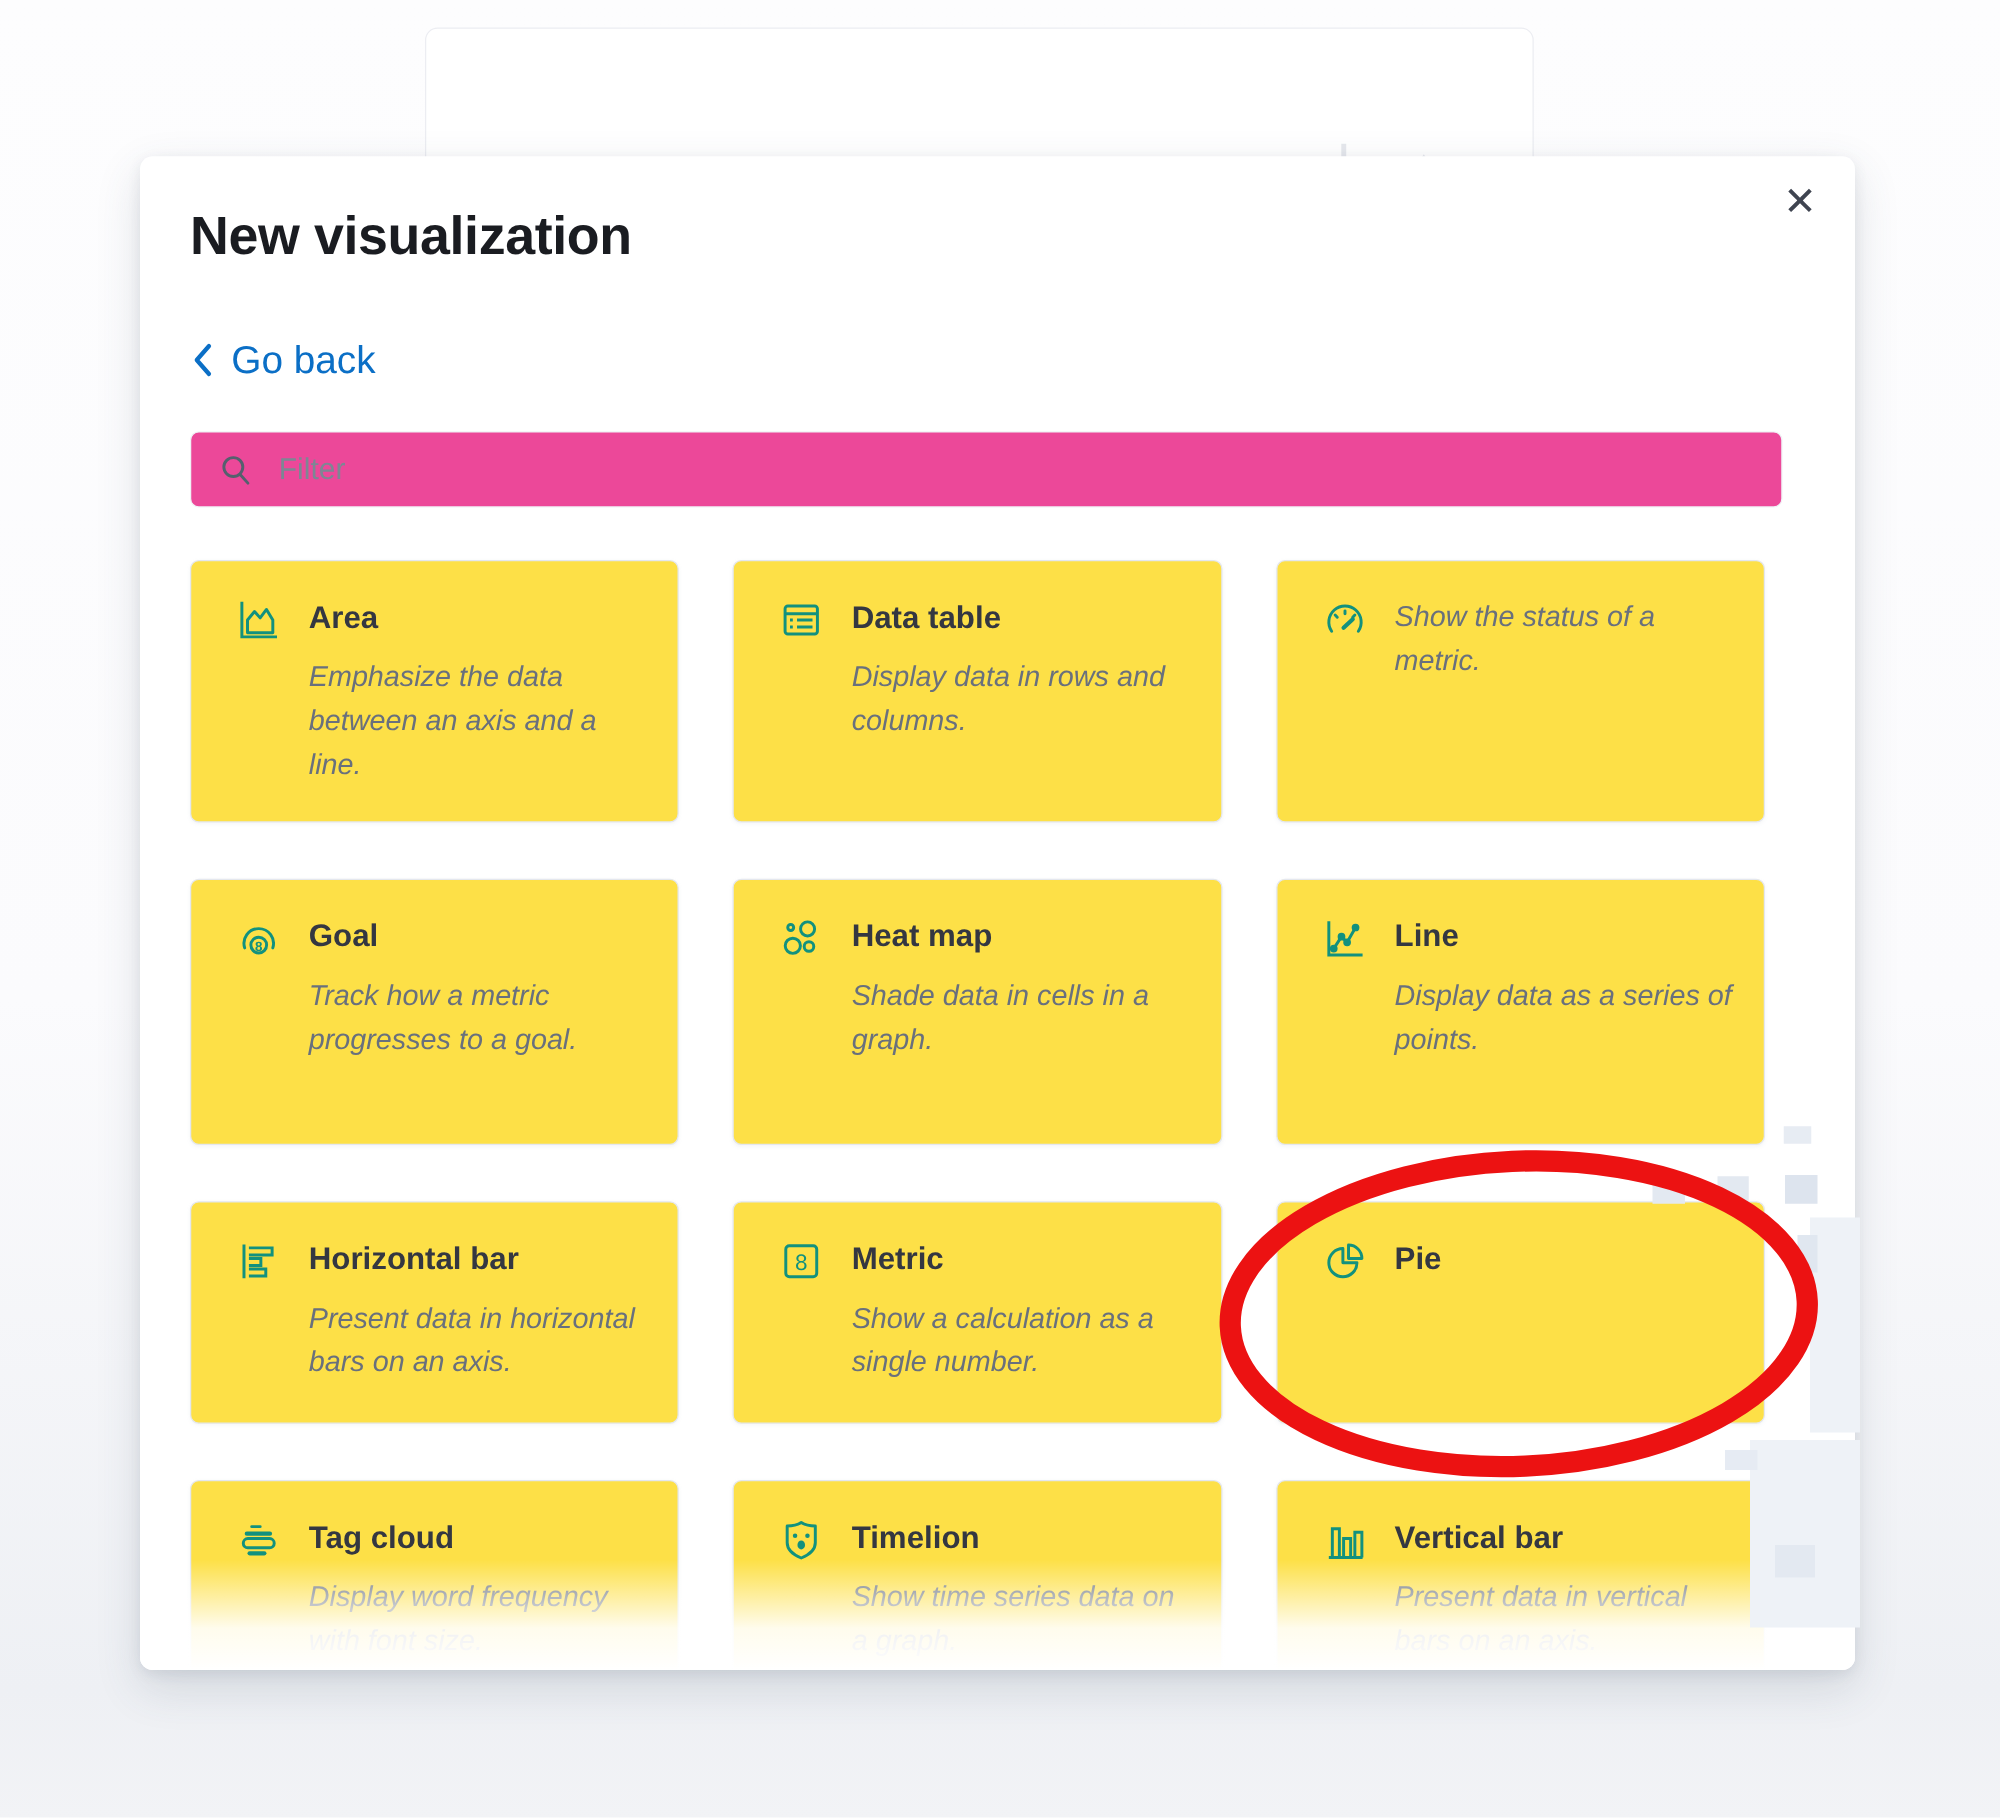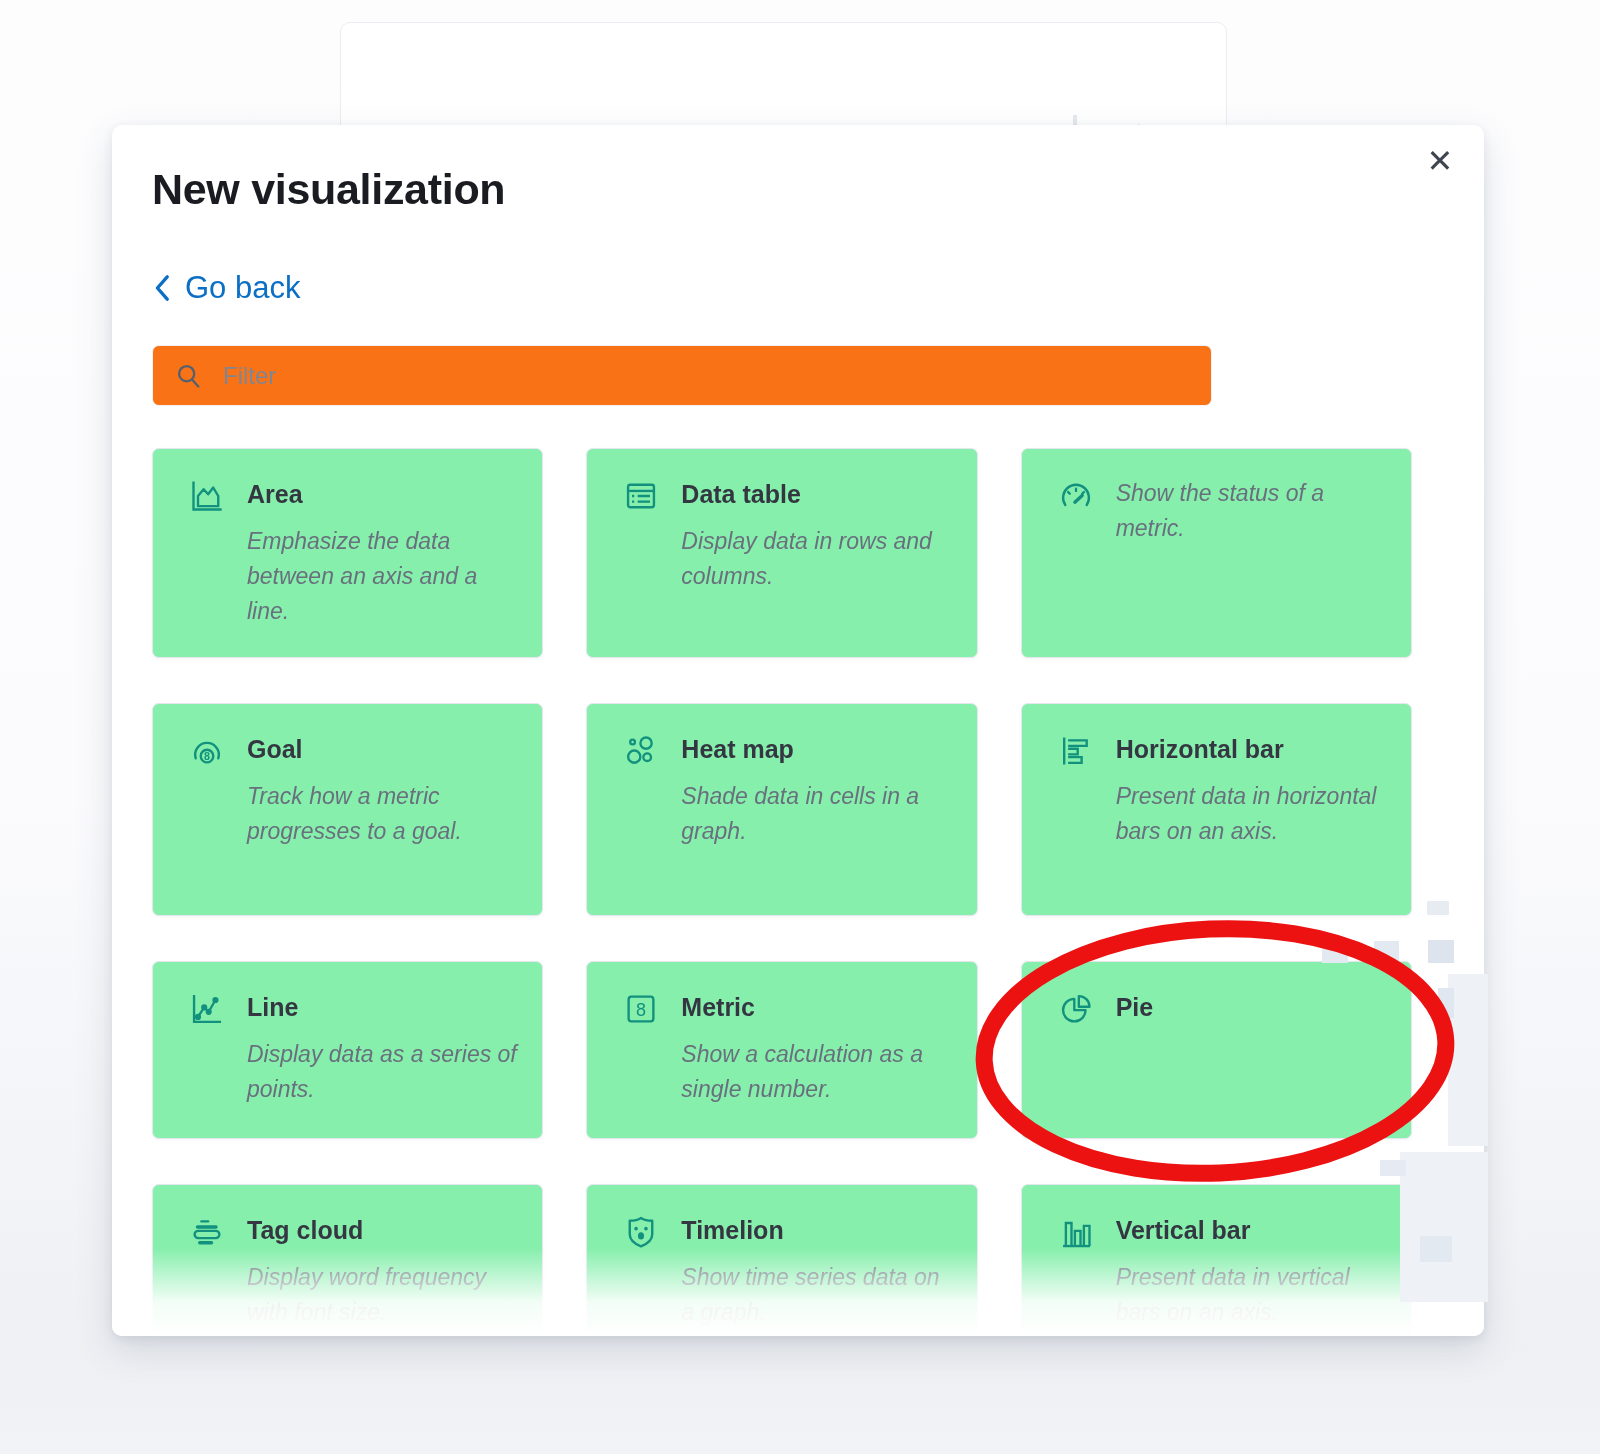--- a/index.html
+++ b/index.html
@@ -29,38 +29,38 @@
   .modal-title{
     position:absolute;left:40px;top:40px;margin:0;
     font-size:43px;font-weight:700;color:#1a1c21;letter-spacing:-.3px;
   }
   .goback{
     position:absolute;left:42px;top:145px;display:flex;align-items:center;gap:13px;
     color:#0b6fc6;font-size:31px;font-weight:500;text-decoration:none;cursor:pointer;
   }
   .goback .chev{display:flex;align-items:center;}
   .filter-box{
-    position:absolute;left:40px;top:220px;width:1060px;height:61px;
-    background:#f97316;border-radius:7px;display:flex;align-items:center;
+    position:absolute;left:40px;top:220px;width:1274px;height:61px;
+    background:#ec4899;border-radius:7px;display:flex;align-items:center;
     padding:0 0 0 22px;box-sizing:border-box;border:1px solid #f0f2f6;justify-content:center;
   }
   .filter-box .mag{flex:0 0 auto;display:flex;margin-right:18px;}
   .filter-input{
     flex:1;background:transparent;border:none;outline:none;
     font-size:24px;color:#343741;font-family:inherit;height:100%;
   }
   .filter-input::placeholder{color:#7e8694;opacity:1;}
   
   .grid{
     position:absolute;left:40px;top:323px;width:1260px;
     display:grid;grid-template-columns:repeat(3,1fr);
     grid-template-rows:210px 213px 178px 210px;gap:45px 43px;z-index:2;
   }
   .card{
-    background:#86efac;border:1px solid #e4e7ee;border-radius:7px;
+    background:#fde047;border:1px solid #e4e7ee;border-radius:7px;
     box-shadow:0 1px 3px rgba(150,160,180,.10);
     padding:27px 24px 20px 36px;box-sizing:border-box;
     display:flex;align-items:flex-start;cursor:pointer;
   }
   .card .icon{flex:0 0 36px;margin-right:22px;margin-top:2px;display:flex;}
   .card-title{font-size:25px;font-weight:700;color:#343741;line-height:36px;margin-bottom:12px;}
   .card-desc{font-size:23px;color:#69707d;line-height:35px;font-style:italic;}
   .bottom-fade{
     position:absolute;left:0;right:0;bottom:0;height:88px;z-index:6;pointer-events:none;
     background:linear-gradient(180deg,rgba(255,255,255,0) 0%,rgba(255,255,255,.9) 62%,#ffffff 100%);
@@ -172,46 +172,46 @@
         </span>
     <div class="txt">
       <div class="card-title">Heat map</div>
       <div class="card-desc">Shade data in cells in a graph.</div>
     </div>
   </div>
 
   <div class="card">
     <span class="icon">
           <svg width="36" height="36" viewBox="0 0 32 32" fill="none" stroke="#12917e" stroke-width="2.1">
-            <path d="M5.5 4 V28"></path>
-            <path d="M9 6.5 H25.5 V11.5 H9"></path>
-            <path d="M9 14 H17.5 V19 H9"></path>
-            <path d="M9 21.5 H21 V26.5 H9"></path>
-          </svg>
-        </span>
-    <div class="txt">
-      <div class="card-title">Horizontal bar</div>
-      <div class="card-desc">Present data in horizontal bars on an axis.</div>
-    </div>
-  </div>
-
-  <div class="card">
-    <span class="icon">
-          <svg width="36" height="36" viewBox="0 0 32 32" fill="none" stroke="#12917e" stroke-width="2.1">
             <path d="M4.5 3.5 V27.5 H28.5"></path>
             <path d="M8 23 L13.5 14.5 L17.5 18.5 L23.5 8"></path>
             <circle cx="8" cy="23" r="1.7" fill="#12917e"></circle>
             <circle cx="13.5" cy="14.5" r="1.7" fill="#12917e"></circle>
             <circle cx="17.5" cy="18.5" r="1.7" fill="#12917e"></circle>
             <circle cx="23.5" cy="8" r="1.7" fill="#12917e"></circle>
           </svg>
         </span>
     <div class="txt">
       <div class="card-title">Line</div>
       <div class="card-desc">Display data as a series of points.</div>
+    </div>
+  </div>
+
+  <div class="card">
+    <span class="icon">
+          <svg width="36" height="36" viewBox="0 0 32 32" fill="none" stroke="#12917e" stroke-width="2.1">
+            <path d="M5.5 4 V28"></path>
+            <path d="M9 6.5 H25.5 V11.5 H9"></path>
+            <path d="M9 14 H17.5 V19 H9"></path>
+            <path d="M9 21.5 H21 V26.5 H9"></path>
+          </svg>
+        </span>
+    <div class="txt">
+      <div class="card-title">Horizontal bar</div>
+      <div class="card-desc">Present data in horizontal bars on an axis.</div>
     </div>
   </div>
 
   <div class="card">
     <span class="icon">
           <svg width="36" height="36" viewBox="0 0 32 32" fill="none" stroke="#12917e" stroke-width="2.1">
             <rect x="5" y="5" width="22" height="22" rx="2.5"></rect>
             <text x="16" y="22.5" text-anchor="middle" font-size="16" font-weight="500" fill="#12917e" stroke="none" font-family="Liberation Sans, sans-serif">8</text>
           </svg>
         </span>

